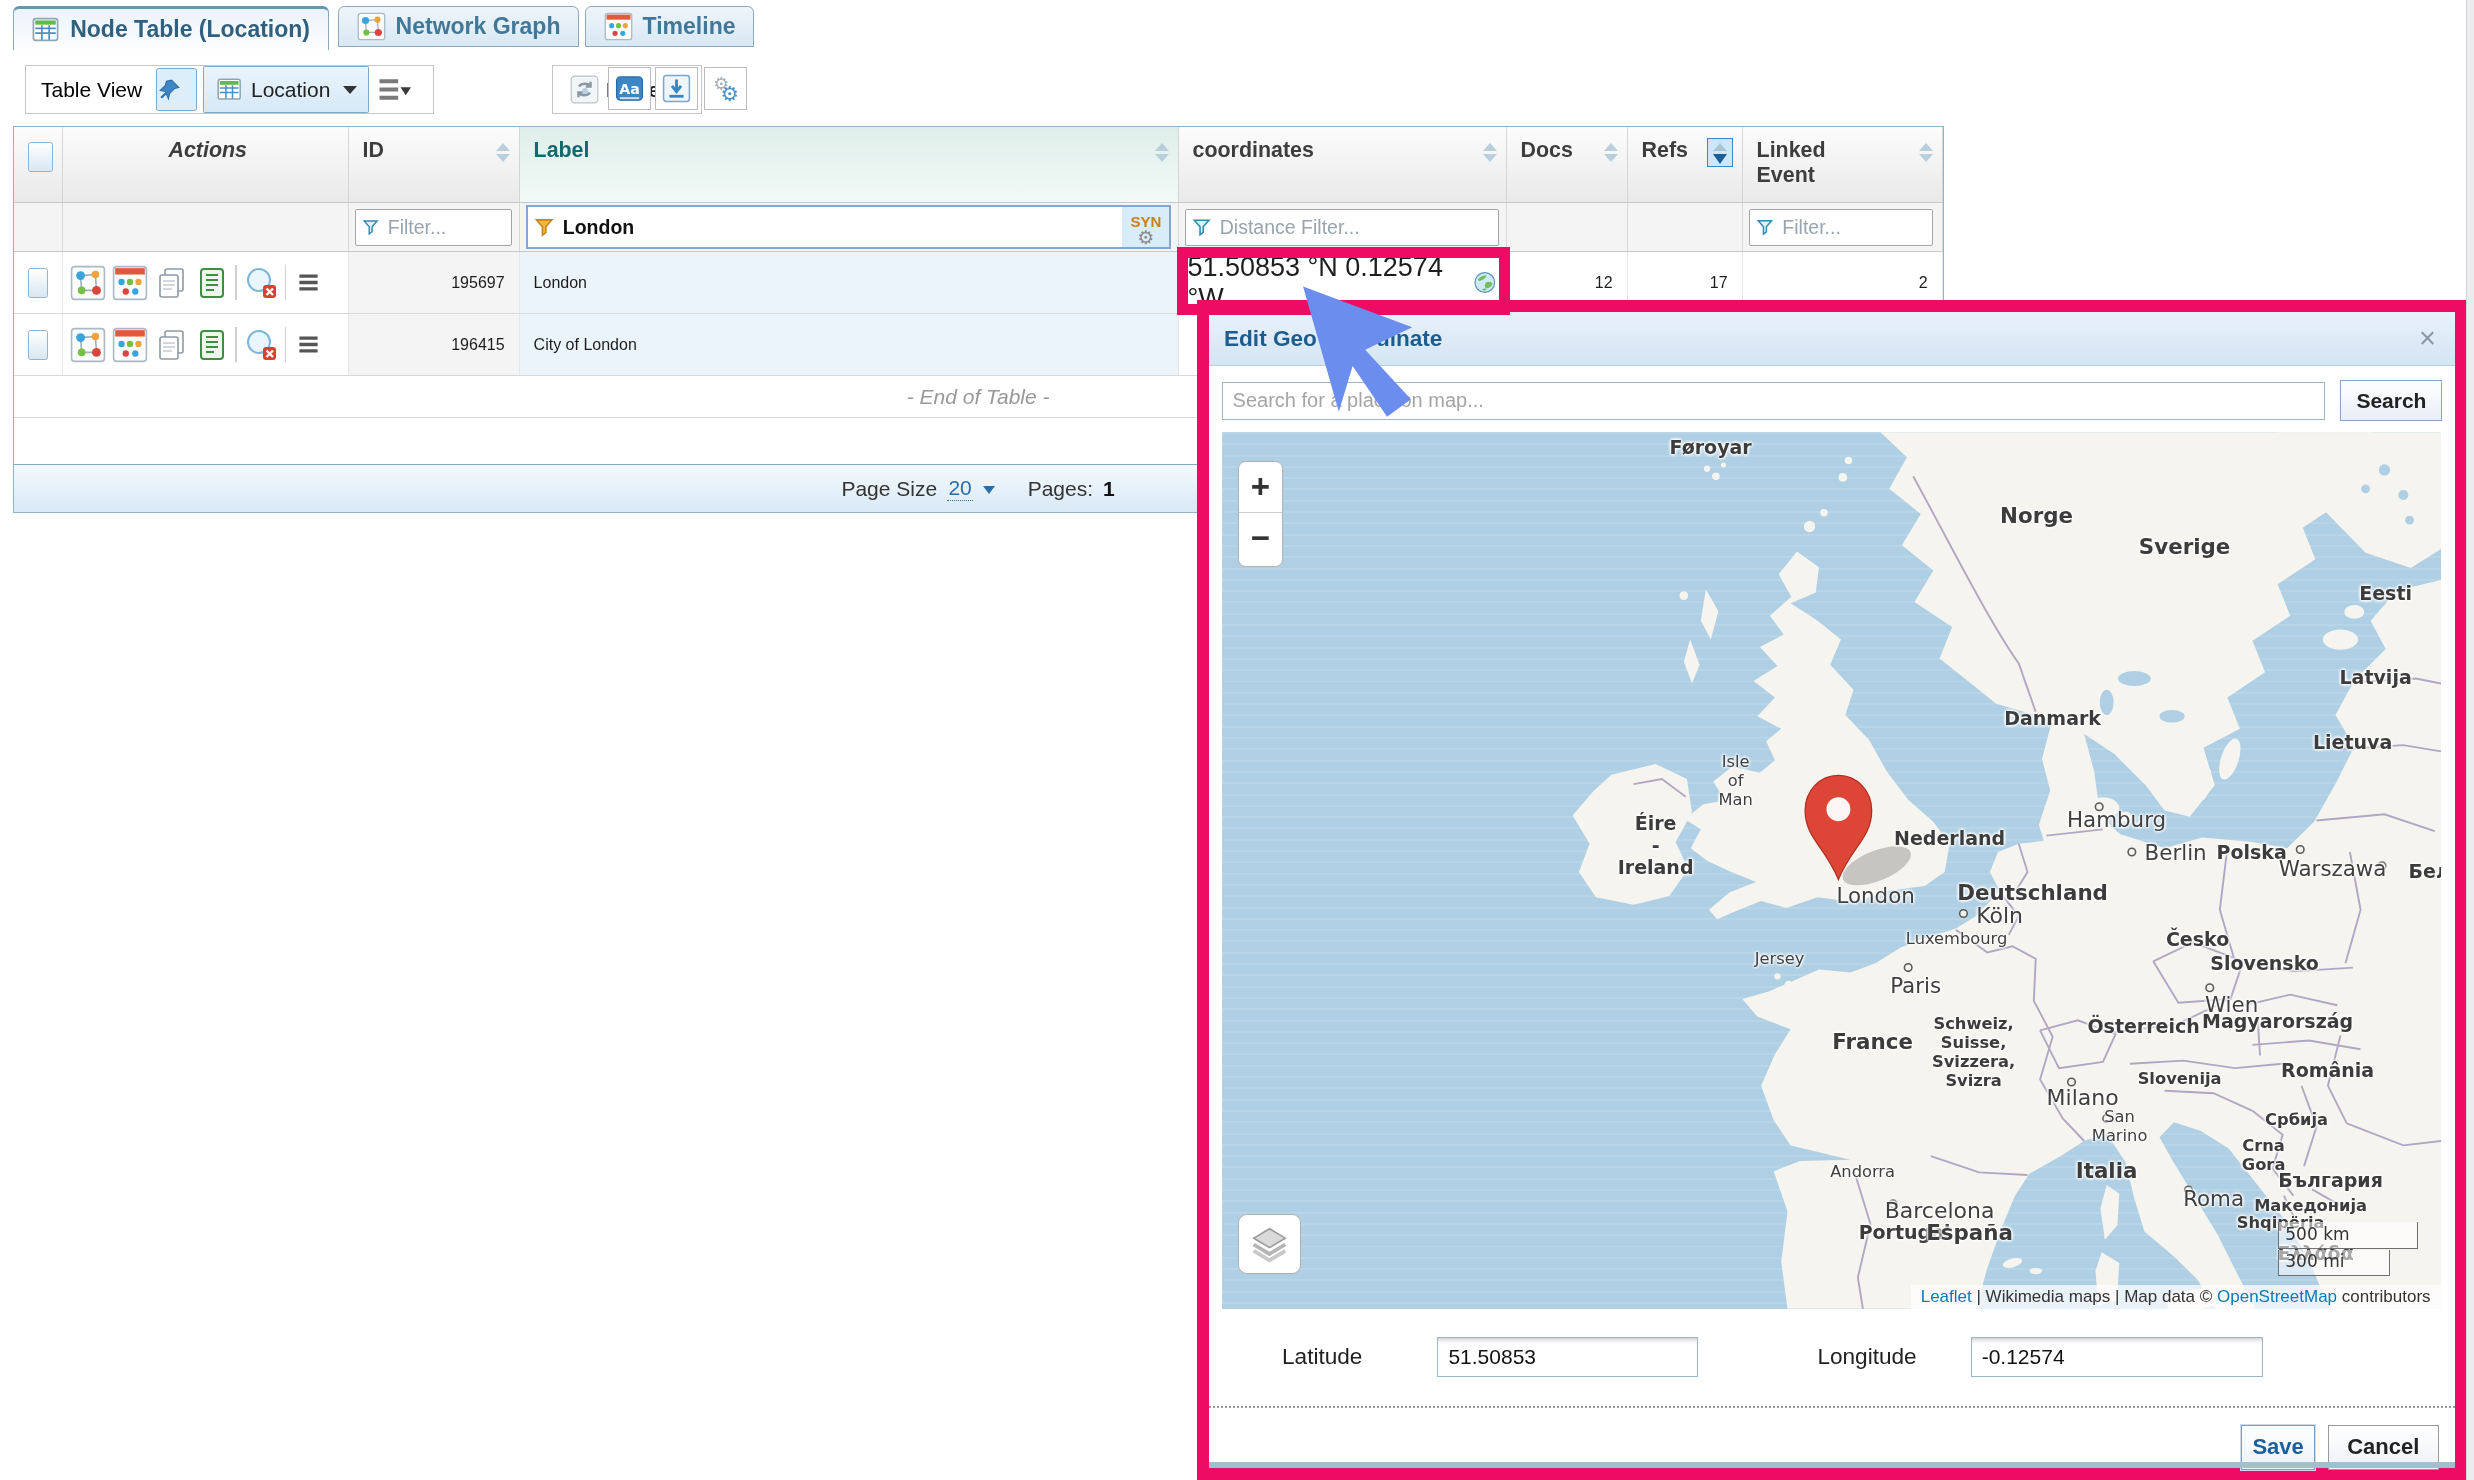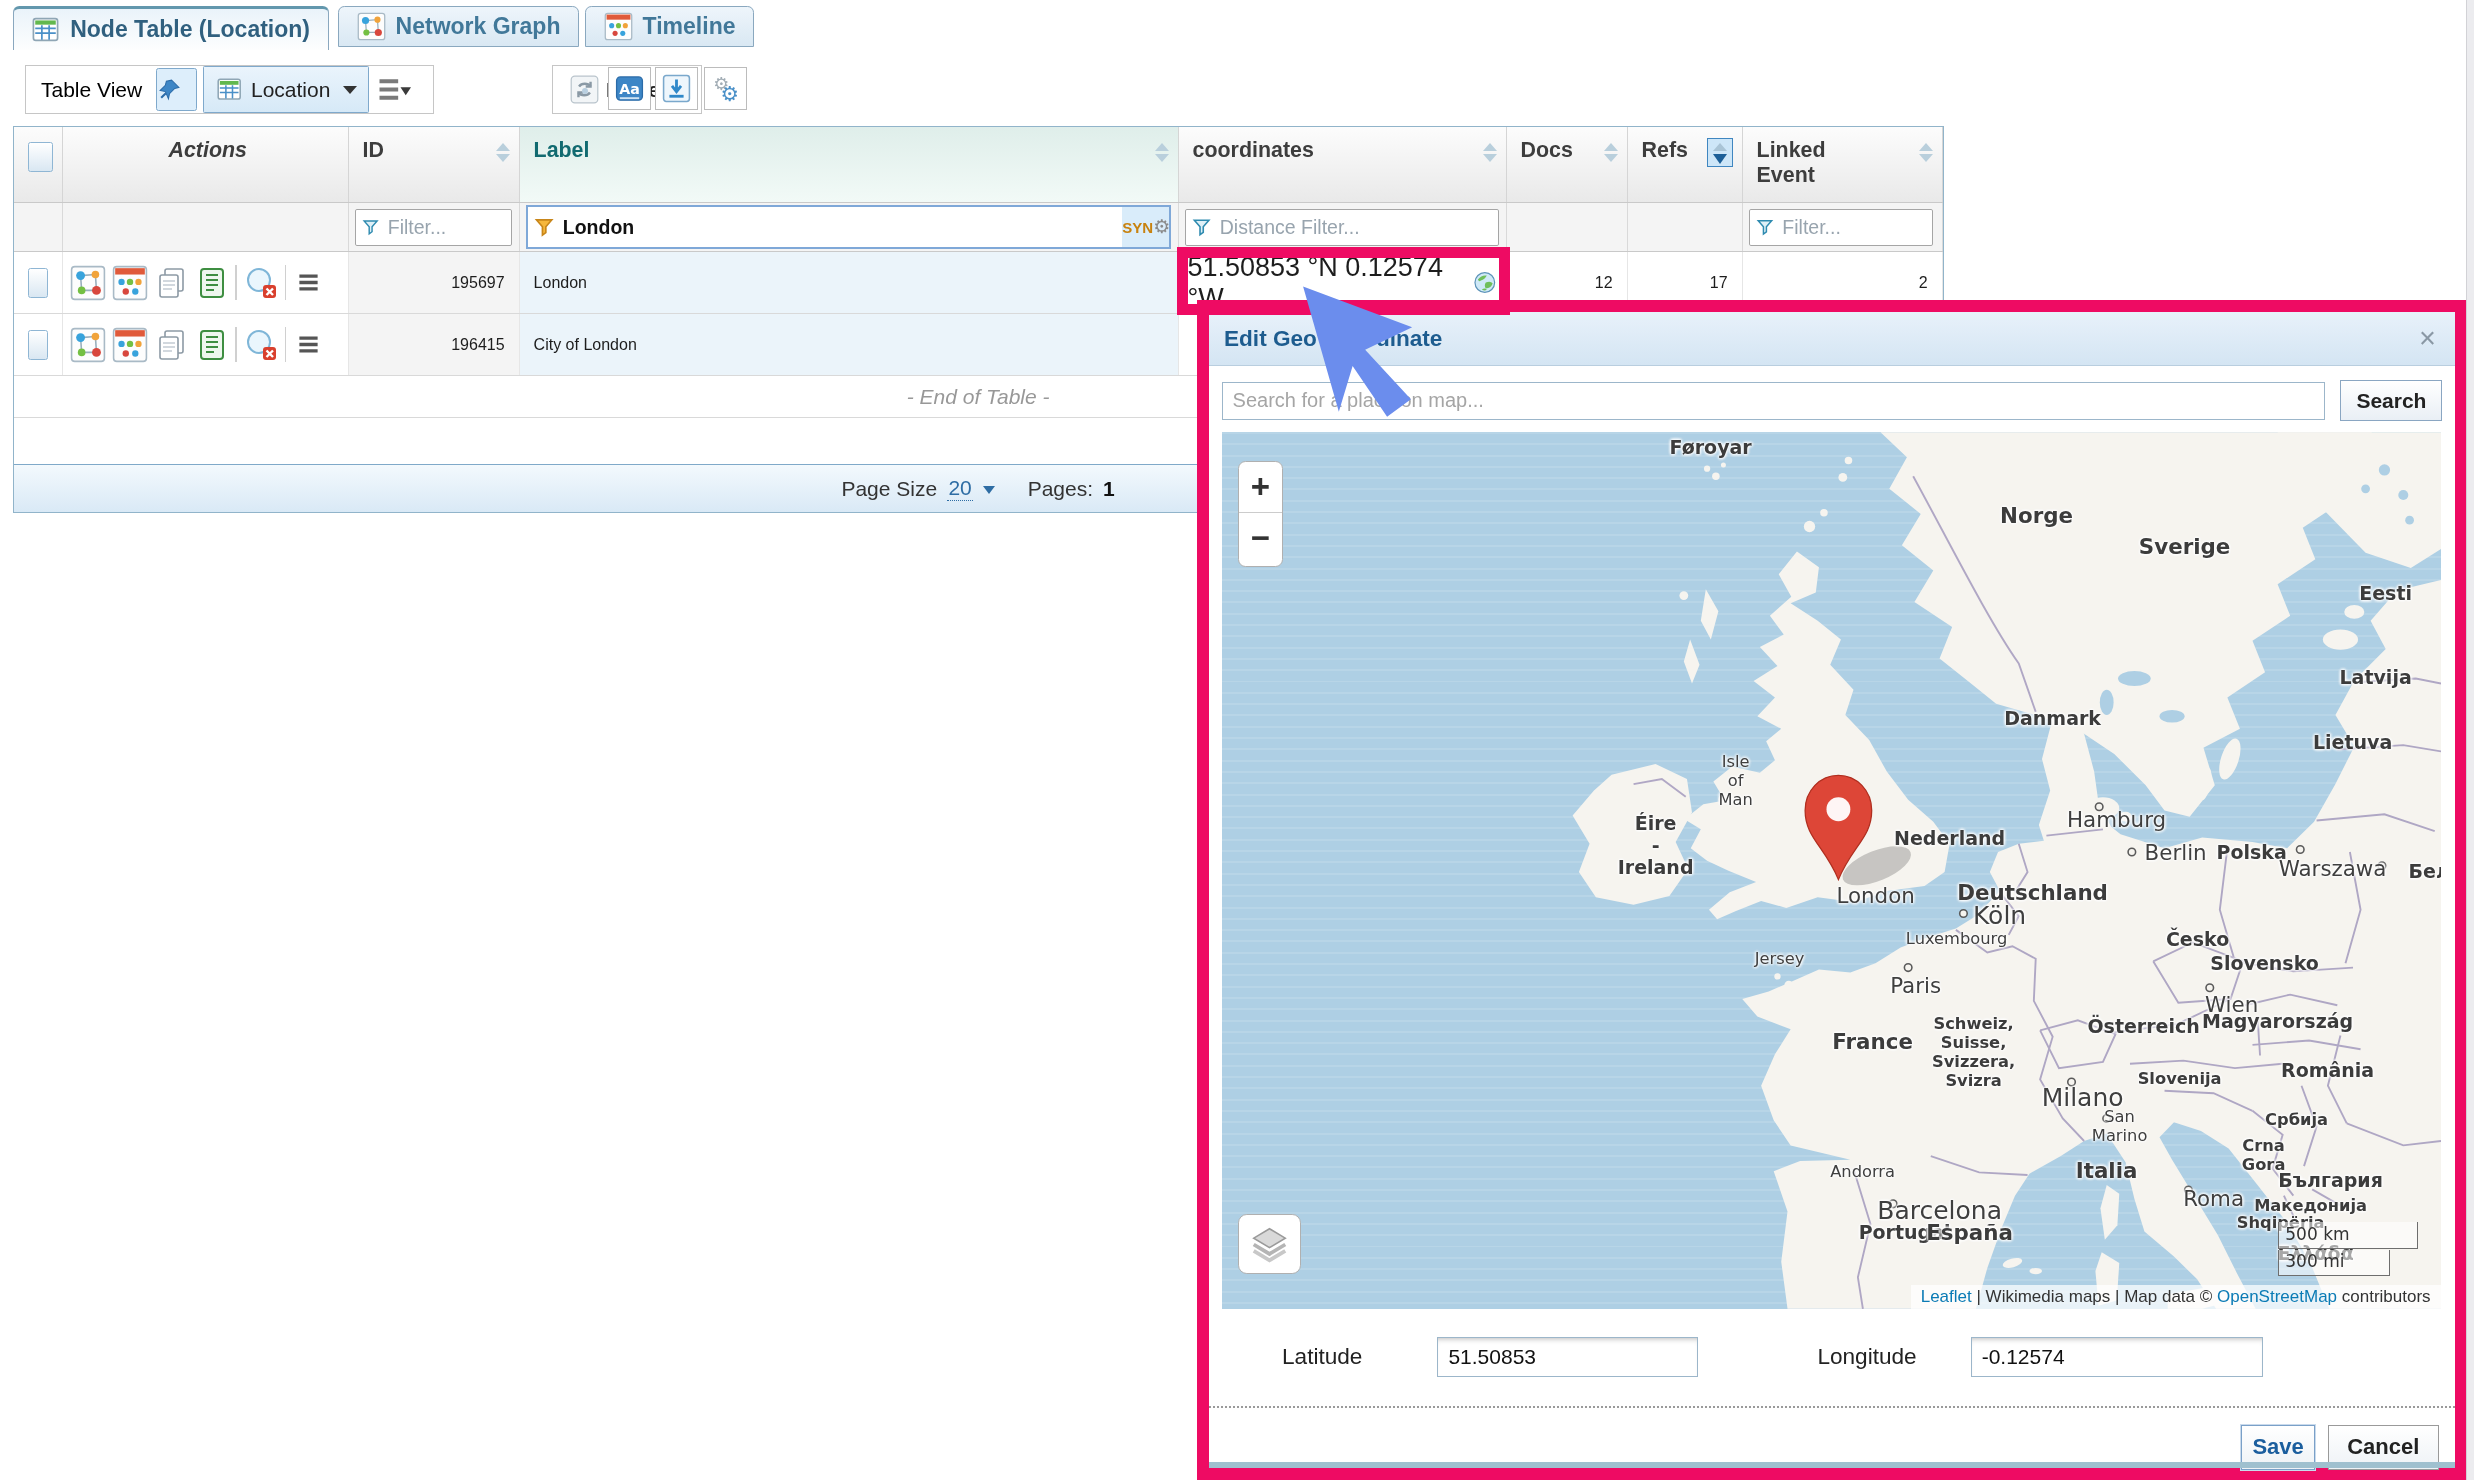--- a/index.html
+++ b/index.html
@@ -40,21 +40,21 @@
 .col-refs{width:115px;min-width:115px}
 .col-linked{flex:1}
 .frow{display:flex;height:48px;border-bottom:1.3px solid #c9c9c9;background:#f4f4f4}
 .fcell{border-right:1.3px solid #d9d9d9;box-sizing:border-box;display:flex;align-items:center;padding:0 6.3px}
 .finput{flex:1;height:35px;background:#fff;border:1.3px solid #a5a5a5;border-radius:1.9px;display:flex;align-items:center;padding:0 6.3px;gap:6.3px}
 .finput input{border:none;outline:none;width:100%;font-size:19.5px;font-family:"Liberation Sans",sans-serif;color:#222;background:transparent}
 .finput input::placeholder{color:#98a4ae}
 .lfilter{flex:1;height:40px;border:2.5px solid #7fa8d8;background:#d9ecfa;display:flex;align-items:stretch}
 .lfilter .fin{flex:1;background:#fff;display:flex;align-items:center;gap:6.3px;padding:0 6.3px}
 .lfilter .fin input{border:none;outline:none;width:100%;font-size:19.5px;font-weight:bold;font-family:"Liberation Sans",sans-serif;color:#111;background:transparent}
-.synbox{width:47px;display:flex;flex-direction:row;align-items:center;justify-content:flex-start;line-height:1}
+.synbox{width:47px;display:flex;flex-direction:column;align-items:center;justify-content:flex-end;line-height:1}
 .syntext{color:#c8820f;font-weight:bold;font-size:15px}
 .syngear{color:#8a8a8a;font-size:19px;margin-top:-1.3px}
 .trow{display:flex;height:61px;border-bottom:1.3px solid #d9d9d9;background:#fff}
 .cell{border-right:1.3px solid #e6e6e6;box-sizing:border-box;display:flex;align-items:center;font-size:16px;color:#1d1d1d;padding:0 14px}
 .cell.num{justify-content:flex-end}
 .cell.col-id{background:#f4f4f4}
 .cell.col-label{background:#ebf4fa}
 .cell.col-actions{gap:6.3px;padding:0 7.5px;justify-content:flex-start}
 .cell.col-coords{padding:0 8.8px;gap:3px;font-size:27px}
 .vsep{width:1.3px;height:35px;background:#d0d0d0;display:inline-block}
@@ -73,21 +73,21 @@
 .mclose{margin-left:auto;padding-right:19px;color:#8a98a5;font-size:29px;font-weight:normal}
 .msearch{display:flex;align-items:center;padding:14px 12.6px 11.3px 12.6px;gap:15px}
 .sinput{flex:1;height:36px;border:1.9px solid #9cb6ca;font-size:20px;padding:0 10px;color:#222;font-family:"Liberation Sans",sans-serif;outline:none}
 .sinput::placeholder{color:#a5a5a5}
 .sbtn{width:102px;height:41px;border:1.9px solid #8aa6c2;background:linear-gradient(#ffffff,#e9eff5);font-size:21px;font-weight:bold;color:#222;font-family:"Liberation Sans",sans-serif}
 .map{position:relative;margin:0 12.6px;width:1219px;height:877px;overflow:hidden;background-color:#aecfe4;background-image:repeating-linear-gradient(180deg, rgba(255,255,255,.13) 0 1.9px, rgba(255,255,255,0) 1.9px 11.3px)}
 .map svg.geo{position:absolute;left:0;top:0}
 #maplabels{position:absolute;left:0;top:0;width:100%;height:100%}
 .mlabel{position:absolute;transform:translate(-50%,-50%);white-space:pre-line;text-align:center;color:#3c3c3c;font-family:"DejaVu Sans",sans-serif;text-shadow:0 0 3.1px #fff,0 0 3.1px #fff,0 0 3.8px #fff,0 0 3.8px #fff;line-height:1.15}
 .mlabel.co{font-weight:bold;font-size:19px}
-.mlabel.ci{font-size:25px;color:#3f3f3f}
+.mlabel.ci{font-size:22px;color:#3f3f3f}
 .mlabel.big{font-size:21.4px}
 .mlabel.sm{font-size:16.3px}
 .zoomctl{position:absolute;left:16.3px;top:29px;width:45px;height:106px;background:#fff;border:1.9px solid #b0b0b0;border-radius:7.5px;box-sizing:border-box;z-index:10}
 .zoomctl .zi{height:50px;display:flex;align-items:center;justify-content:center;font-size:33px;font-weight:bold;color:#333;border-bottom:1.3px solid #ccc}
 .zoomctl .zo{height:49px;display:flex;align-items:center;justify-content:center;font-size:33px;font-weight:bold;color:#333}
 .layersctl{position:absolute;left:16.3px;bottom:35px;width:63px;height:60px;background:#fff;border:1.9px solid #b0b0b0;border-radius:8.8px;box-sizing:border-box;display:flex;align-items:center;justify-content:center;z-index:10}
 .scalectl{position:absolute;right:22.6px;bottom:33px;z-index:10;font-family:"DejaVu Sans",sans-serif}
 .scale-km{width:140px;height:26.4px;border:1.9px solid #6e6e6e;border-top:none;background:rgba(255,255,255,.55);font-size:17px;color:#333;padding:1.3px 0 0 6.3px;box-sizing:border-box}
 .scale-mi{width:112px;height:26.4px;border:1.9px solid #6e6e6e;border-top:none;background:rgba(255,255,255,.55);font-size:17px;color:#333;padding:1.3px 0 0 6.3px;box-sizing:border-box;margin-top:1.3px}
 .attrib{position:absolute;right:0;bottom:0;height:24px;background:rgba(255,255,255,.72);display:flex;align-items:center;padding:0 10px;font-size:17px;color:#333;z-index:11;font-family:"Liberation Sans",sans-serif}

